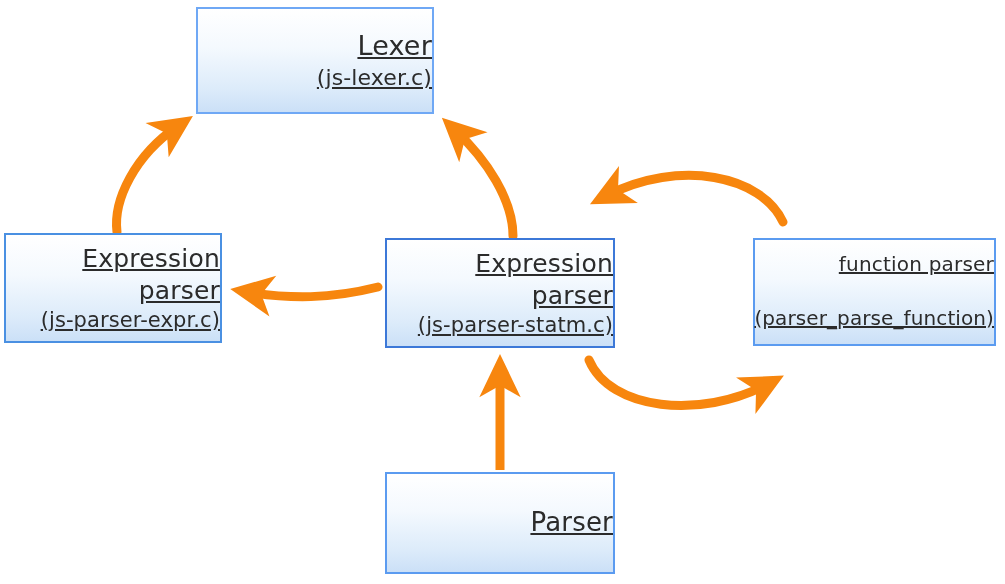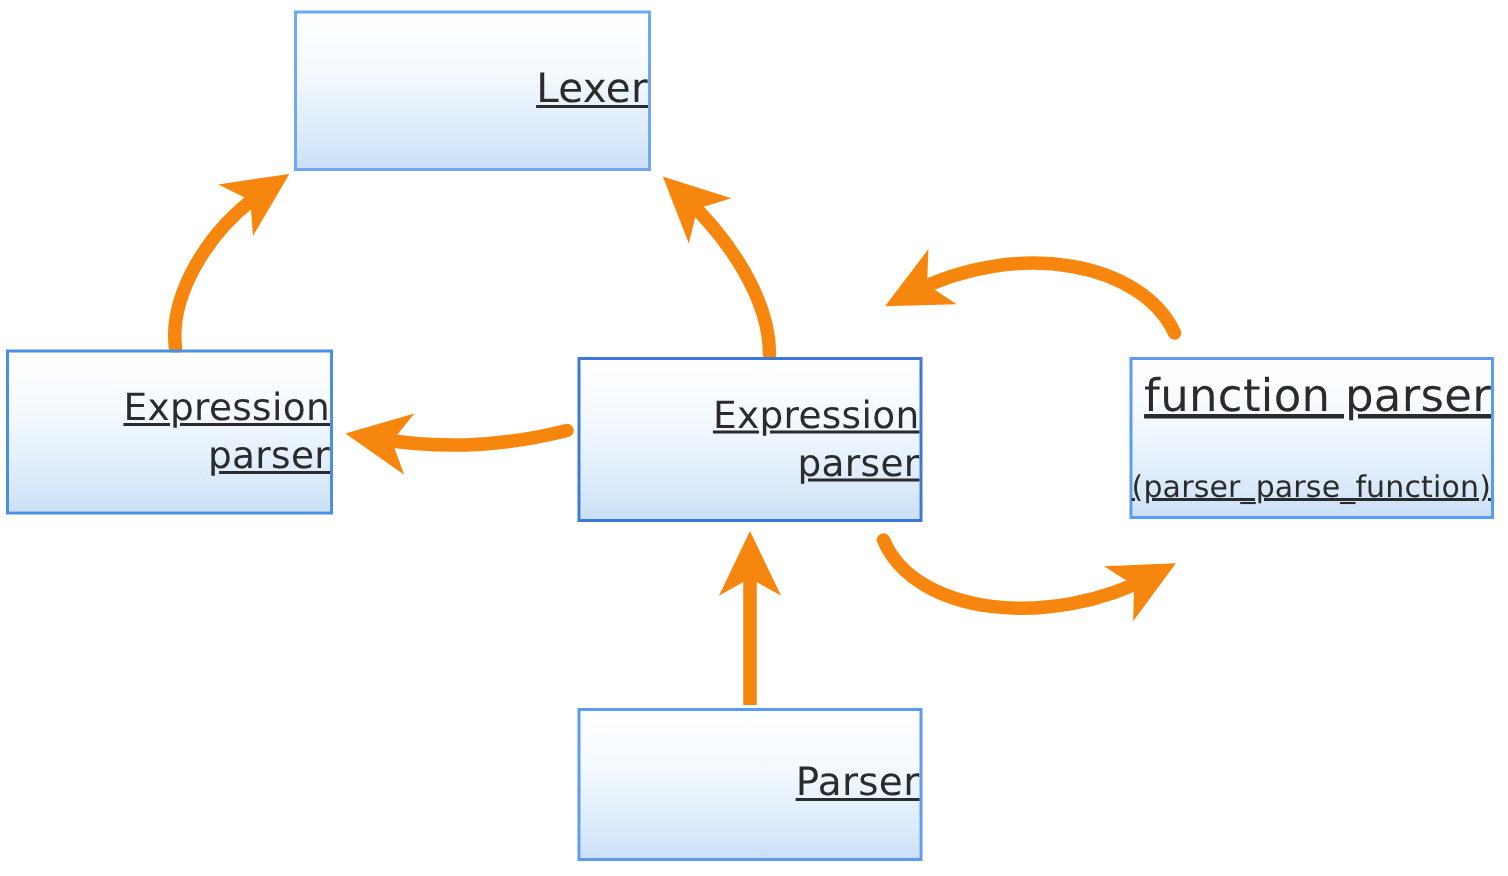--- a/index.html
+++ b/index.html
@@ -69,21 +69,21 @@
     border-color: #3c78d8;
   }
   #node-function-parser {
     left: 753px; top: 238px; width: 243px; height: 108px;
     border-color: #5b9bf0;
   }
   #node-parser {
     left: 385px; top: 472px; width: 230px; height: 102px;
     border-color: #5b9bf0;
   }
-  #node-function-parser .primary { font-size: 30px; }
+  #node-function-parser .primary { font-size: 20px; }
   #node-function-parser .secondary { font-size: 20px; margin-top: 28px; }
   #node-parser .primary { font-size: 26px; }
   #node-parser .secondary { font-size: 20px; }
   #node-lexer .primary { font-size: 27px; }
   #node-lexer .secondary { font-size: 22px; }
 </style>
 </head>
 <body>
 
 <div id="diagram-canvas">
@@ -115,30 +115,33 @@
       <path d="M 589,360 C 610,410 700,420 768,384" fill="none" stroke="#F7860E" stroke-width="9" stroke-linecap="round" marker-end="url(#ah)"></path>
     </g>
 
     <g>
       <path d="M 500,470 L 500,372" fill="none" stroke="#F7860E" stroke-width="9" stroke-linecap="butt" marker-end="url(#ah)"></path>
     </g>
   </svg>
 
   <div class="node" id="node-lexer">
     <span class="line primary">Lexer</span>
+    <span class="line secondary">(js-lexer.c)</span>
   </div>
 
   <div class="node" id="node-expression-parser">
     <span class="line primary">Expression</span>
     <span class="line primary">parser</span>
+    <span class="line secondary">(js-parser-expr.c)</span>
   </div>
 
   <div class="node" id="node-statement-parser">
     <span class="line primary">Expression</span>
     <span class="line primary">parser</span>
+    <span class="line secondary">(js-parser-statm.c)</span>
   </div>
 
   <div class="node" id="node-function-parser">
     <span class="line primary">function parser</span>
     <span class="line secondary">(parser_parse_function)</span>
   </div>
 
   <div class="node" id="node-parser">
     <span class="line primary">Parser</span>
   </div>

